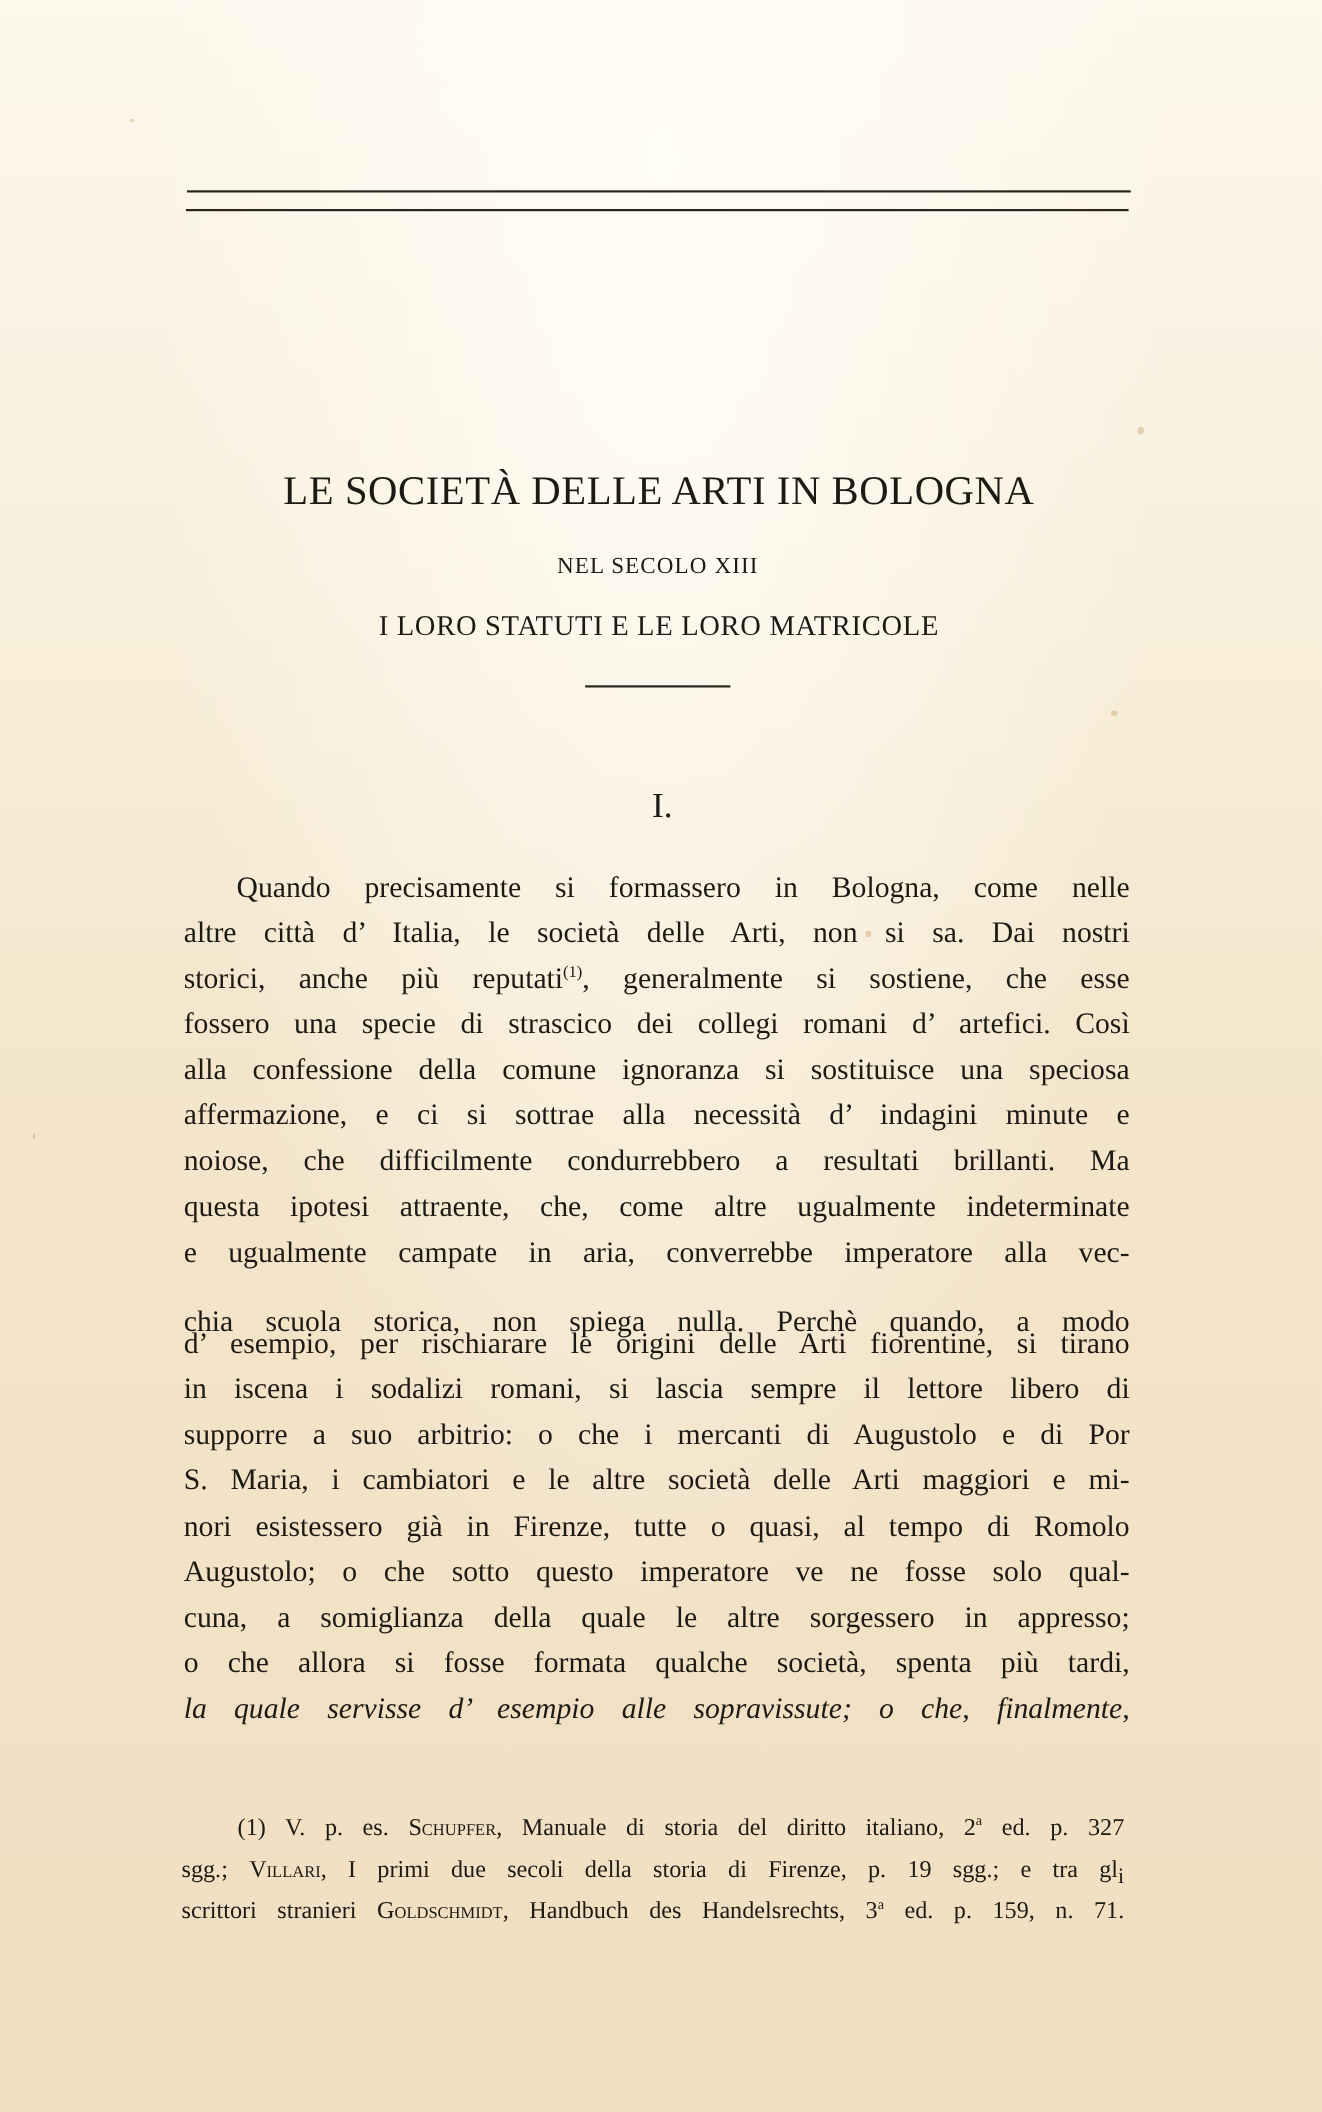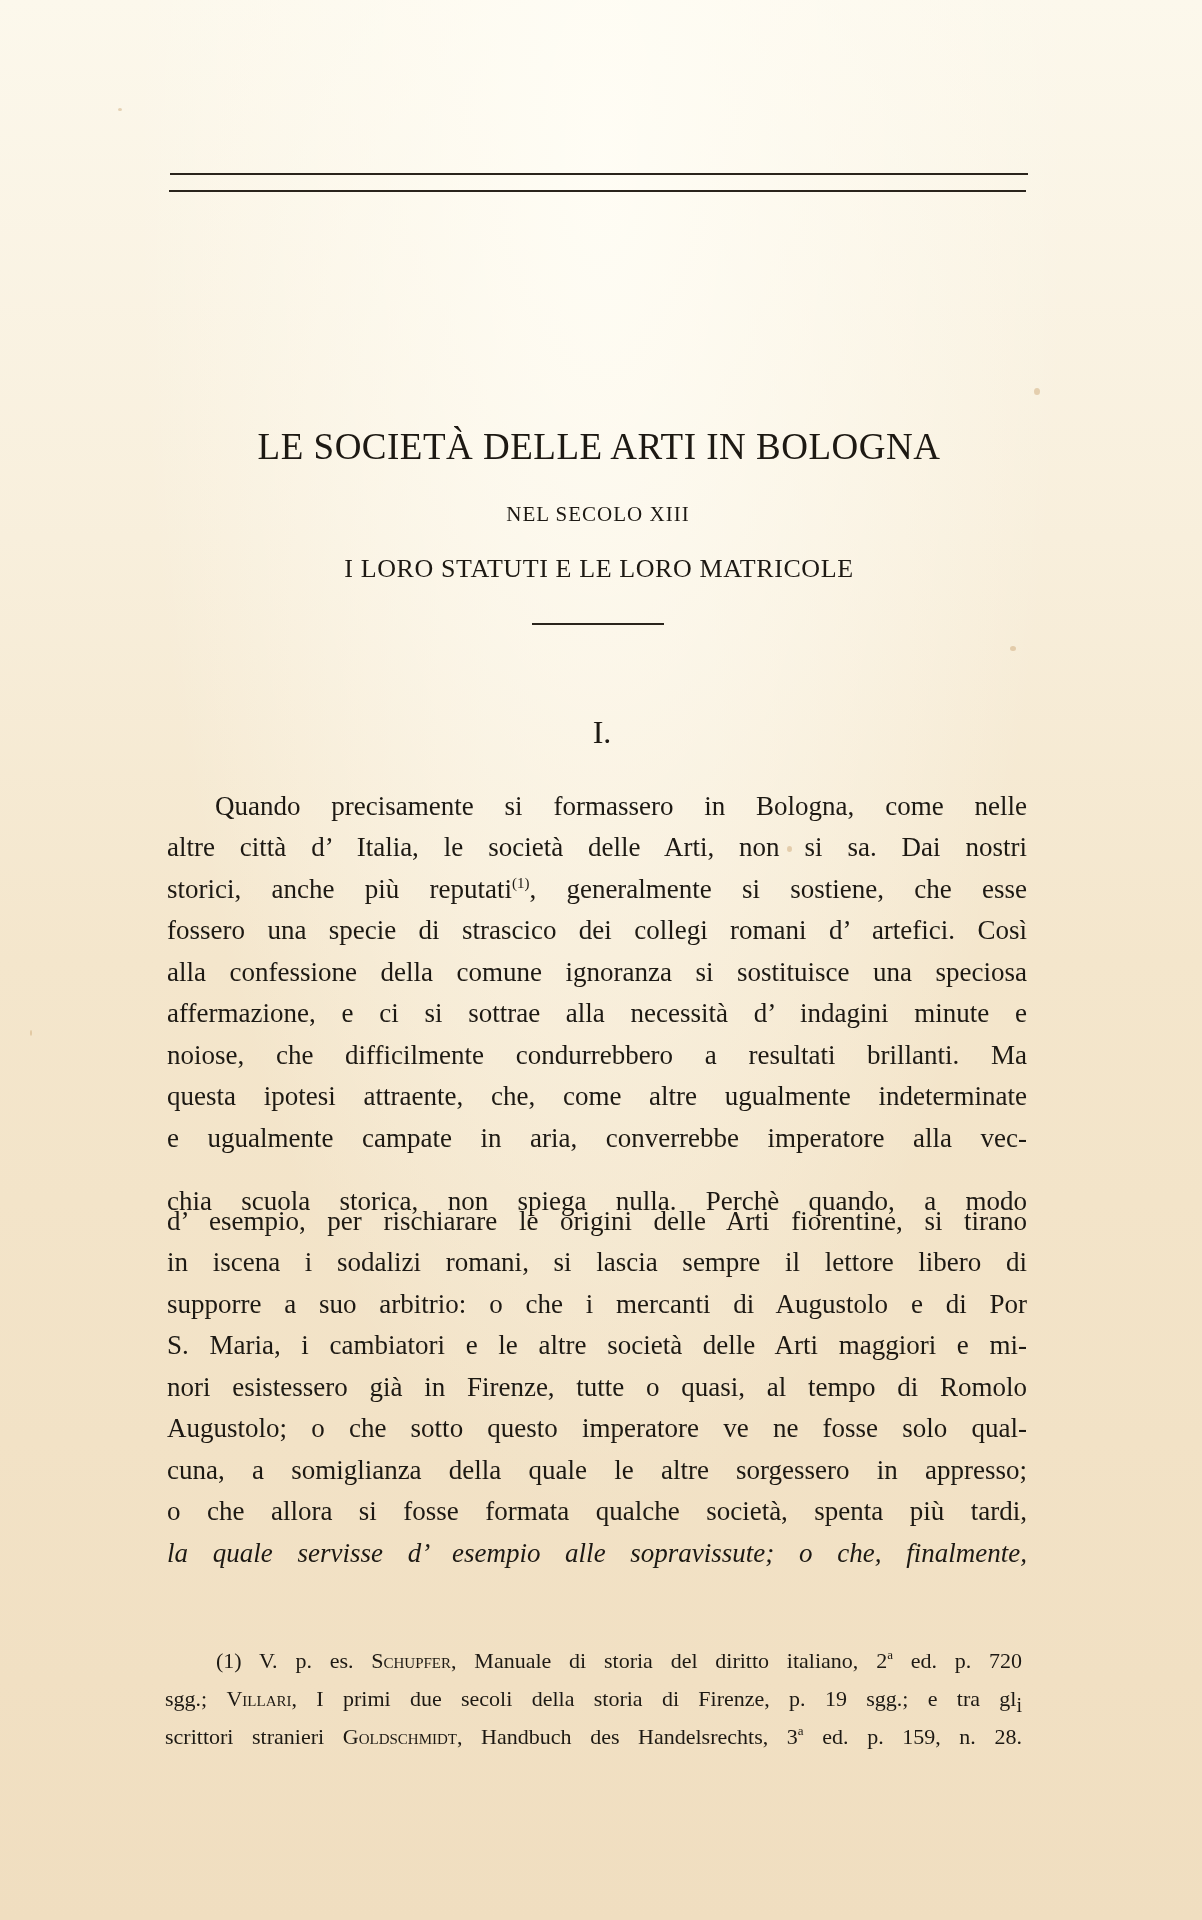--- a/index.html
+++ b/index.html
@@ -154,27 +154,27 @@
     <div class="body-line" style="top:1328px;">S. Maria, i cambiatori e le altre società delle Arti maggiori e mi-</div>
     <div class="body-line" style="top:1370px;">nori esistessero già in Firenze, tutte o quasi, al tempo di Romolo</div>
     <div class="body-line" style="top:1411px;">Augustolo; o che sotto questo imperatore ve ne fosse solo qual-</div>
     <div class="body-line" style="top:1453px;">cuna, a somiglianza della quale le altre sorgessero in appresso;</div>
     <div class="body-line" style="top:1494px;">o che allora si fosse formata qualche società, spenta più tardi,</div>
     <div class="body-line" style="top:1536px;font-style:italic;">la quale servisse d’ esempio alle sopravissute; o che, finalmente,</div>
   </div>
 
   <div>
     <div class="fn-line indent" style="top:1646px;">
-      <span>(1)</span><span> V. p. es. </span><span class="sc">Schupfer</span><span>, </span><span class="it">Manuale di storia del diritto italiano</span><span>, 2</span><span class="fn-sup">a</span><span> ed. p. 720</span>
+      <span>(1)</span><span> V. p. es. </span><span class="sc">Schupfer</span><span>, </span><span class="it">Manuale di storia del diritto italiano</span><span>, 2</span><span class="fn-sup">a</span><span> ed. p. 327</span>
     </div>
     <div class="fn-line" style="top:1684px;">
       <span>sgg.; </span><span class="sc">Villari</span><span>, </span><span class="it">I primi due secoli della storia di Firenze</span><span>, p. 19 sgg.; e tra gl</span><span class="fn-sub">i</span>
     </div>
     <div class="fn-line" style="top:1722px;">
-      <span>scrittori stranieri </span><span class="sc">Goldschmidt</span><span>, </span><span class="it">Handbuch des Handelsrechts</span><span>, 3</span><span class="fn-sup">a</span><span> ed. p. 159, n. 28.</span>
+      <span>scrittori stranieri </span><span class="sc">Goldschmidt</span><span>, </span><span class="it">Handbuch des Handelsrechts</span><span>, 3</span><span class="fn-sup">a</span><span> ed. p. 159, n. 71.</span>
     </div>
   </div>
 
   <div class="speck" style="left:118px; top:108px; width:4px; height:3px;"></div>
   <div class="speck" style="left:1034px; top:388px; width:6px; height:7px;"></div>
   <div class="speck" style="left:1010px; top:646px; width:6px; height:5px;"></div>
   <div class="speck" style="left:787px; top:846px; width:5px; height:6px;"></div>
   <div class="speck" style="left:30px; top:1030px; width:2px; height:6px;"></div>
 </div>
 

